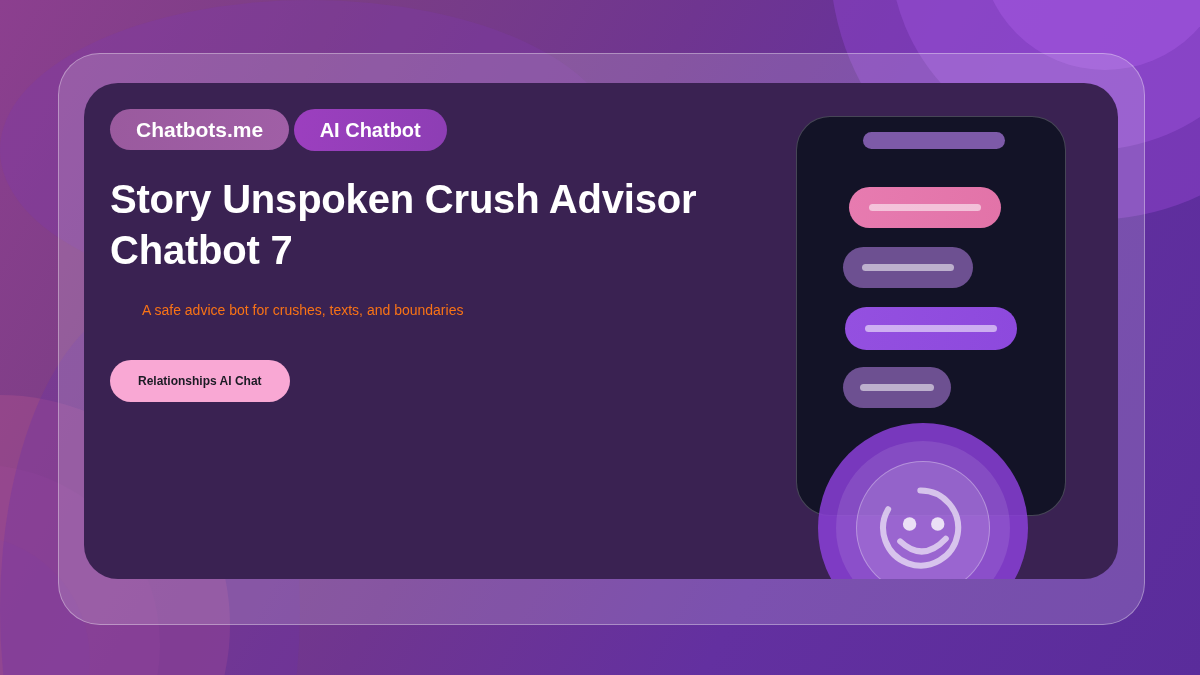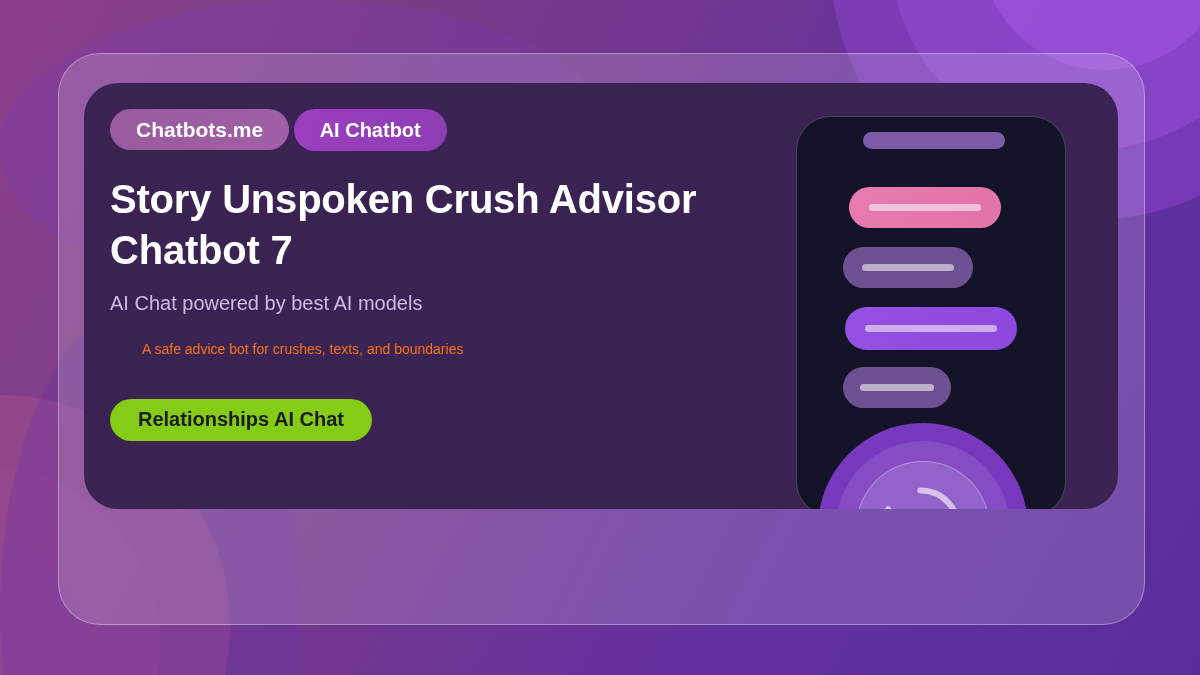--- a/index.html
+++ b/index.html
@@ -45,21 +45,21 @@
     width:1087px; height:572px;
     border-radius:42px;
     background:rgba(255,255,255,0.16);
     border:1.5px solid rgba(255,255,255,0.34);
   }
 
   
   .card {
     position:absolute;
     left:84px; top:83px;
-    width:1034px; height:426px;
+    width:1034px; height:496px;
     border-radius:34px;
     background:#3a2252;
     overflow:hidden;
     text-decoration:underline;
   }
 
   
   .content {
     position:absolute;
     left:26px; top:26px;
@@ -111,23 +111,23 @@
     color:#f97316;
     margin-top:26px;
     margin-left:32px;
   }
 
   .cta {
     display:inline-flex; align-items:center; justify-content:center;
     margin-top:42px;
     height:42px; padding:0 28px;
     border-radius:999px;
-    background:#84cc16;
+    background:#f9a8d4;
     color:#1b1b24;
-    font-size:20px; font-weight:bold;
+    font-size:12px; font-weight:bold;
     white-space:nowrap;
   }
 
   
   .phone {
     position:absolute;
     left:712px; top:33px;
     width:270px; height:400px;
     border-radius:34px;
     background:#131327;
@@ -188,21 +188,20 @@
 
   <div class="content">
 
     <div class="badge badge-brand">Chatbots.me</div>
 
     <div class="badge badge-type">AI Chatbot</div>
 
     <h1 class="title">Story Unspoken Crush Advisor Chatbot 7</h1>
 
 
-    <p class="tagline">AI Chat powered by best AI models</p>
 
     <p class="desc">A safe advice bot for crushes, texts, and boundaries</p>
 
     <div class="cta">Relationships AI Chat</div>
   </div>
 
   <div class="phone">
     <div class="bar bar-0"></div>
 
     <div class="bar bar-1">

